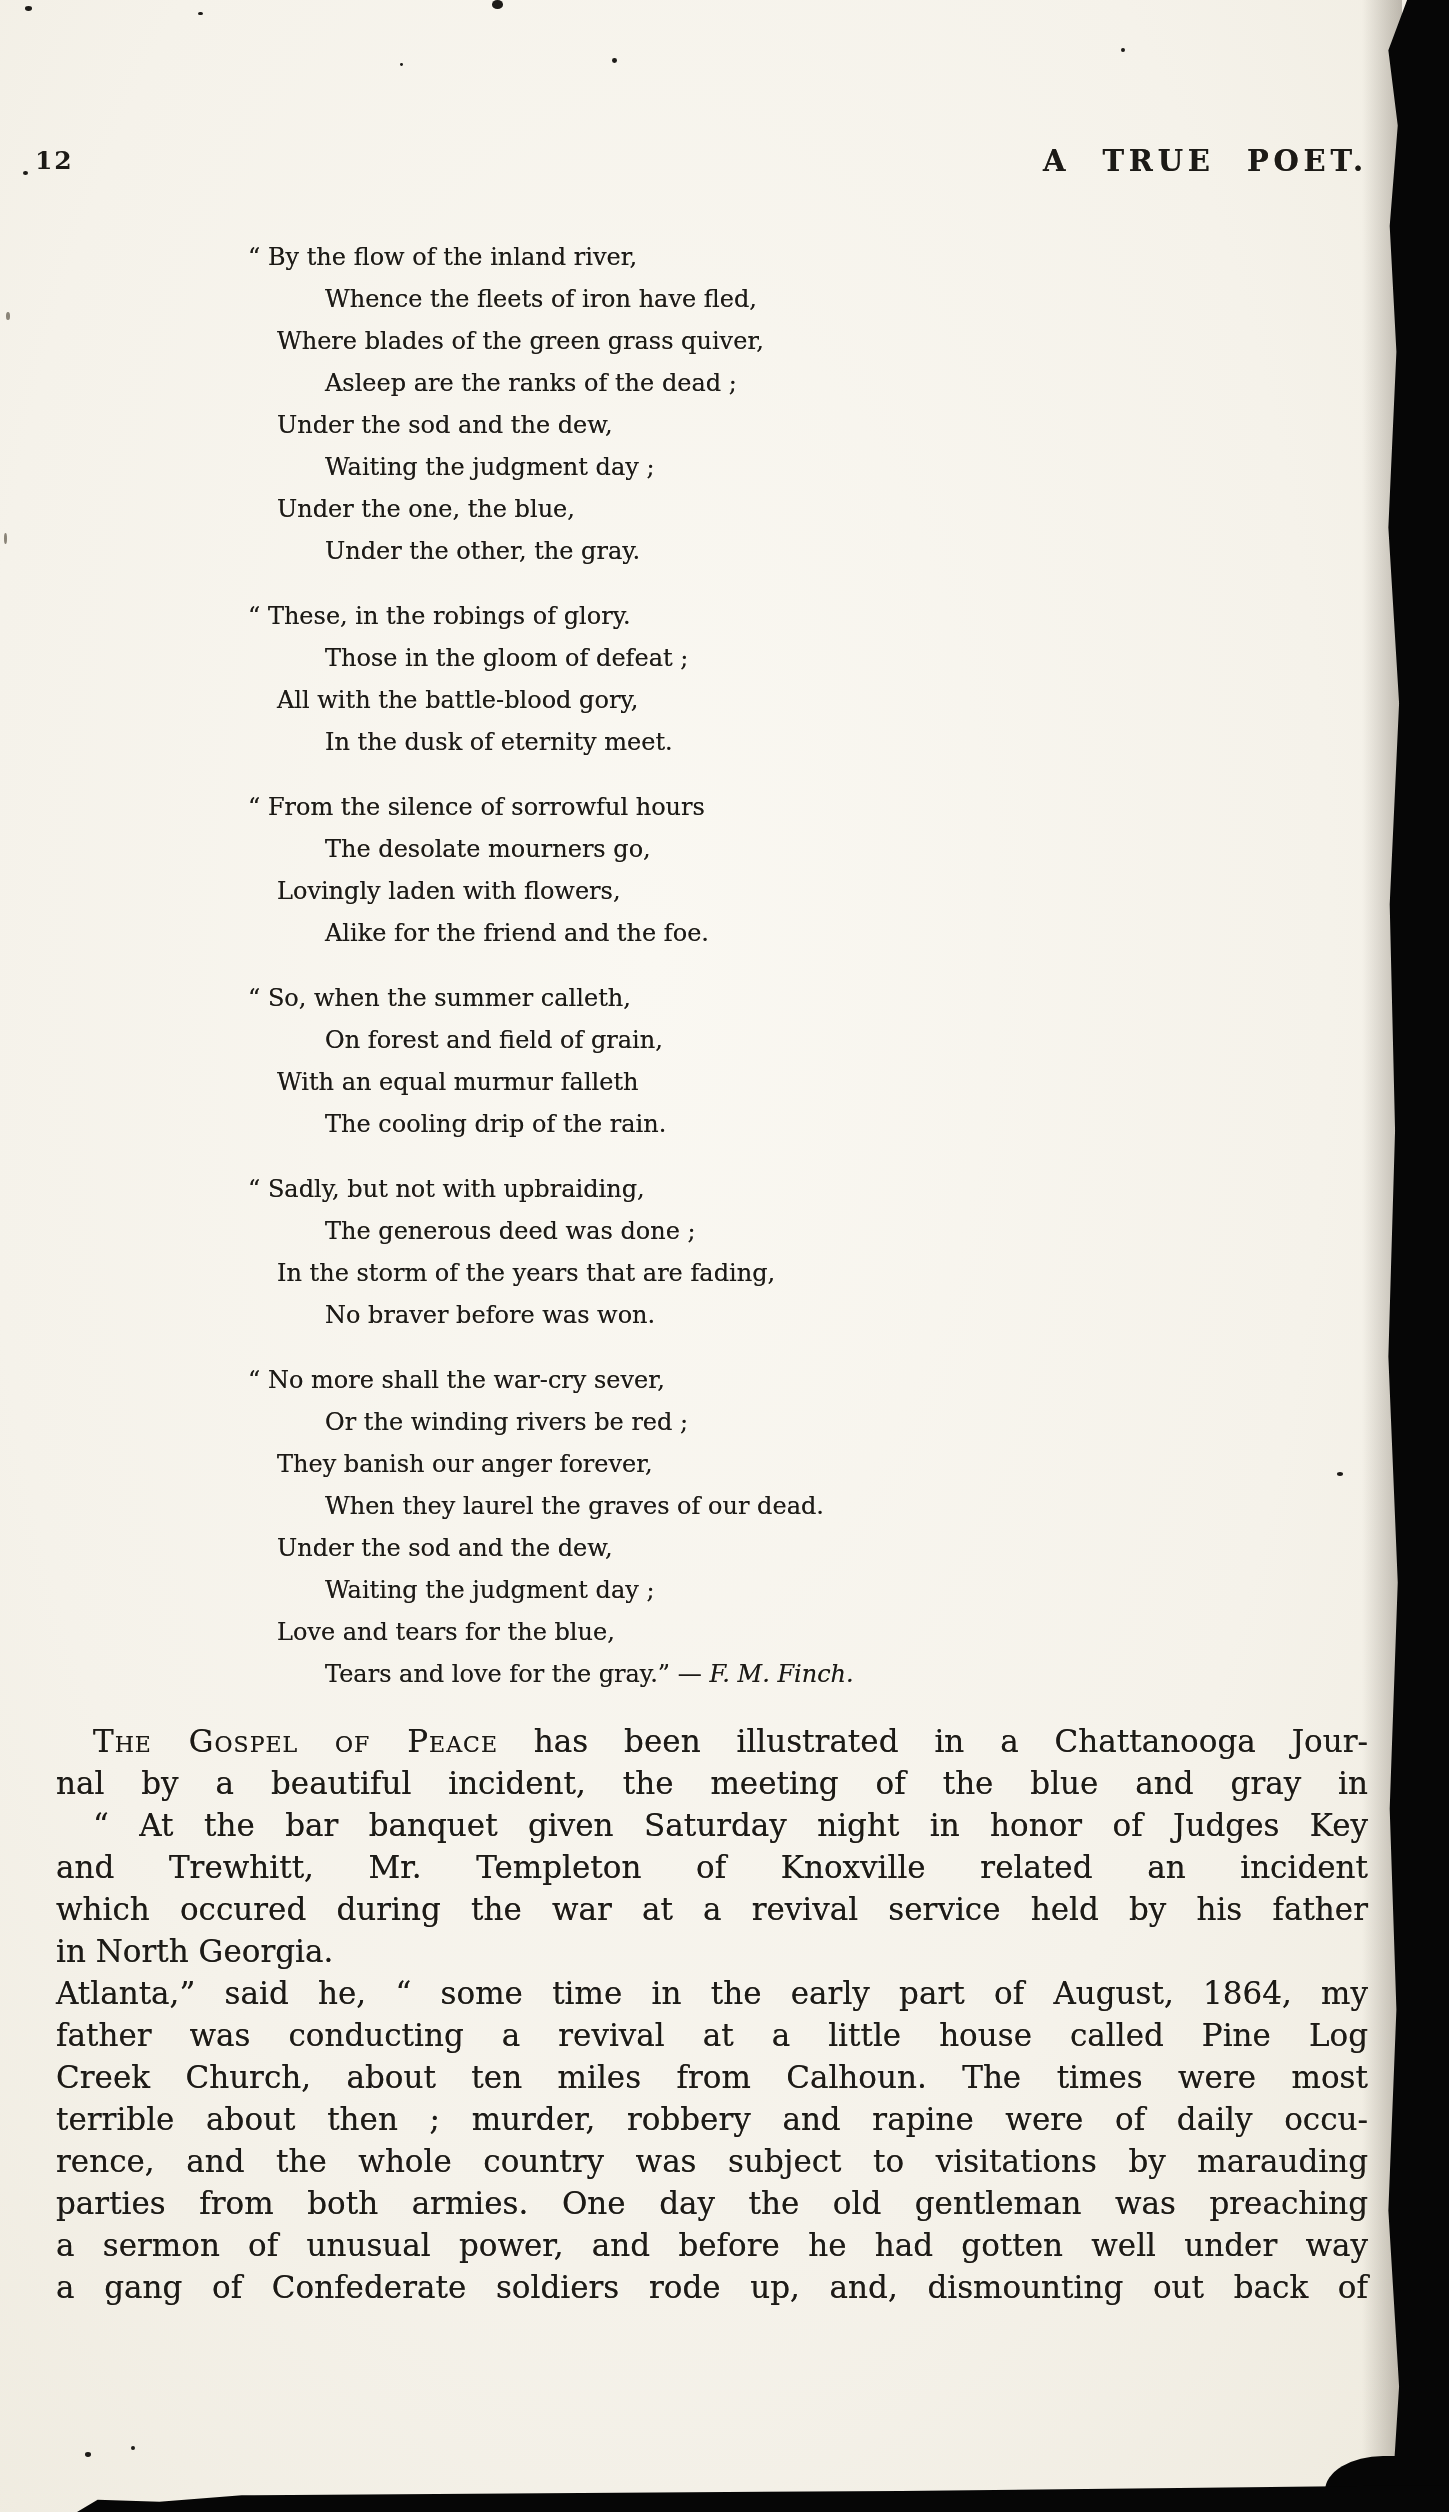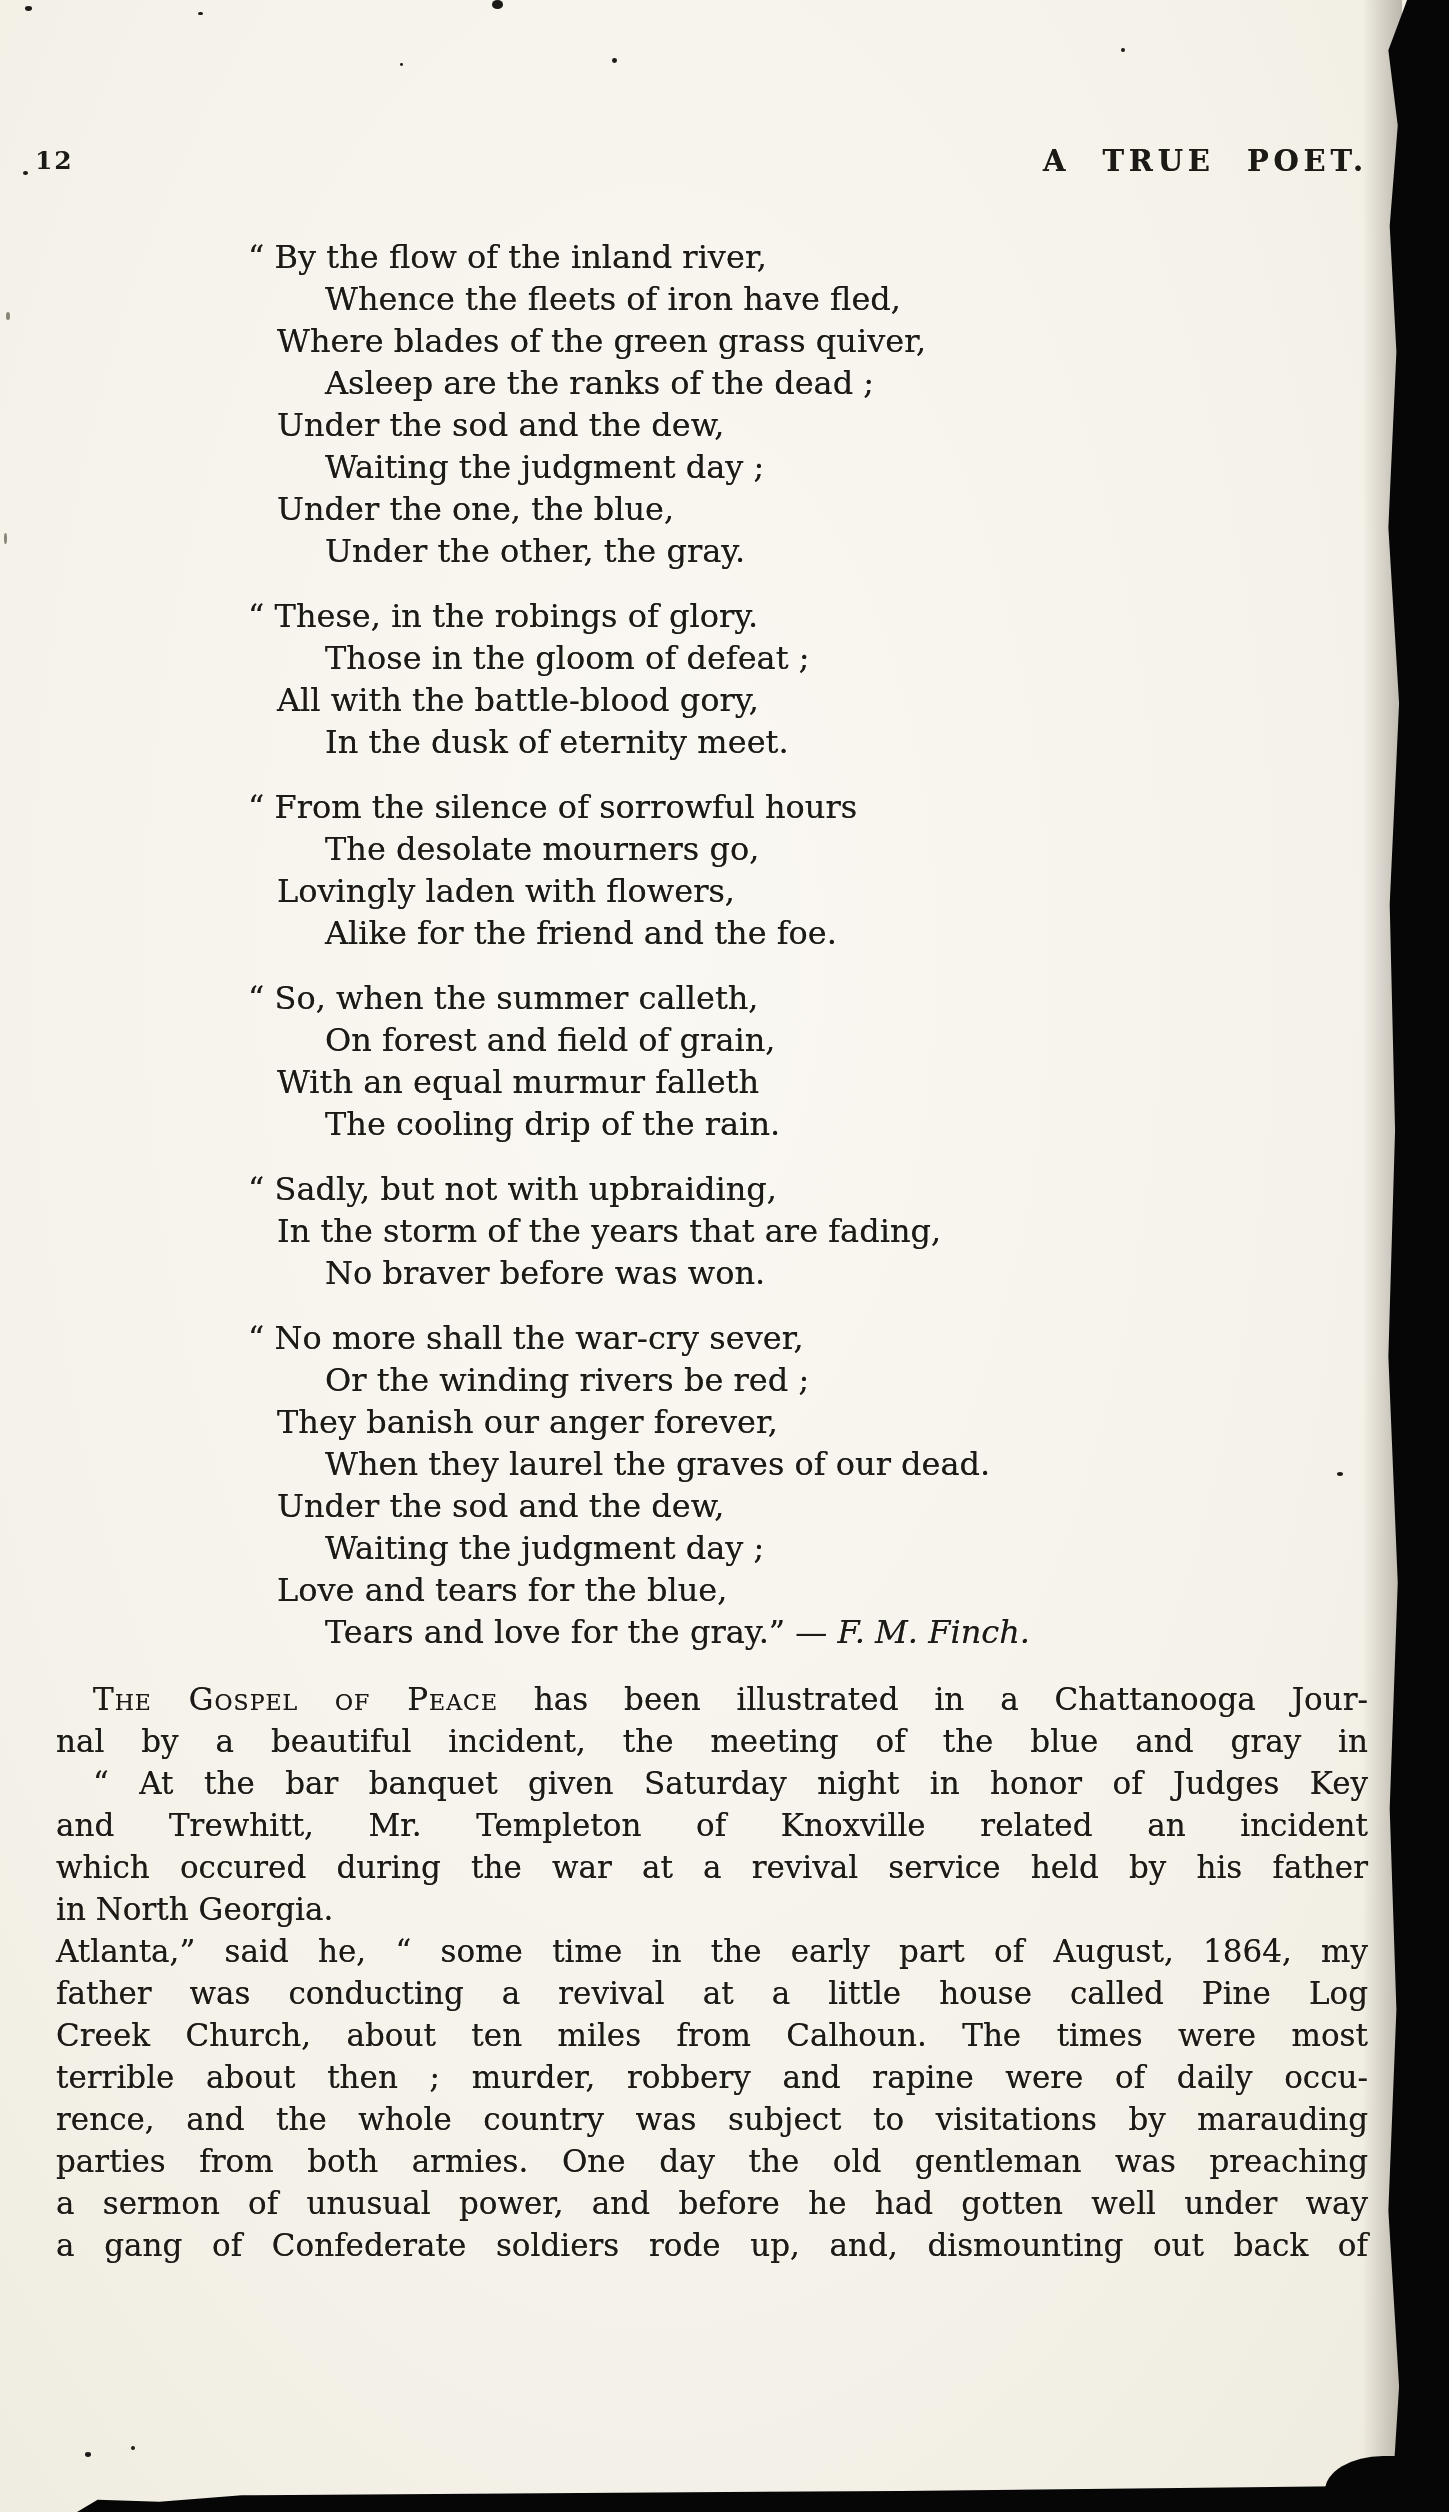--- a/index.html
+++ b/index.html
@@ -27,21 +27,21 @@
   .running-head {
     text-align: right;
     font-size: 29px; font-weight: bold;
     letter-spacing: 4.8px; word-spacing: 17.3px;
     height: 42px;
   }
   
   .poem { margin-top: 50px; margin-left: 221px; }
   .poem-stanza { margin-bottom: 23px; }
   .poem-line {
-    font-size: 32px; line-height: 42px;
+    font-size: 24px; line-height: 42px;
     white-space: nowrap;
   }
   .poem-line.indented { padding-left: 48px; }
   .poem-line.qhang { text-indent: -29px; }
   .attribution { font-style: italic; }
   
   .prose { margin-top: 25px; }
   .paragraph { margin: 0; }
   .prose-line {
     font-size: 31px; line-height: 42px;
@@ -109,20 +109,21 @@
           <div class="poem-line indented"><span>Alike for the friend and the foe.</span></div>
         </div>
         <div class="poem-stanza">
           <div class="poem-line qhang"><span>“ So, when the summer calleth,</span></div>
           <div class="poem-line indented"><span>On forest and field of grain,</span></div>
           <div class="poem-line"><span>With an equal murmur falleth</span></div>
           <div class="poem-line indented"><span>The cooling drip of the rain.</span></div>
         </div>
         <div class="poem-stanza">
           <div class="poem-line qhang"><span>“ Sadly, but not with upbraiding,</span></div>
+          <div class="poem-line indented"><span>The generous deed was done ;</span></div>
           <div class="poem-line"><span>In the storm of the years that are fading,</span></div>
           <div class="poem-line indented"><span>No braver before was won.</span></div>
         </div>
         <div class="poem-stanza">
           <div class="poem-line qhang"><span>“ No more shall the war-cry sever,</span></div>
           <div class="poem-line indented"><span>Or the winding rivers be red ;</span></div>
           <div class="poem-line"><span>They banish our anger forever,</span></div>
           <div class="poem-line indented"><span>When they laurel the graves of our dead.</span></div>
           <div class="poem-line"><span>Under the sod and the dew,</span></div>
           <div class="poem-line indented"><span>Waiting the judgment day ;</span></div>

